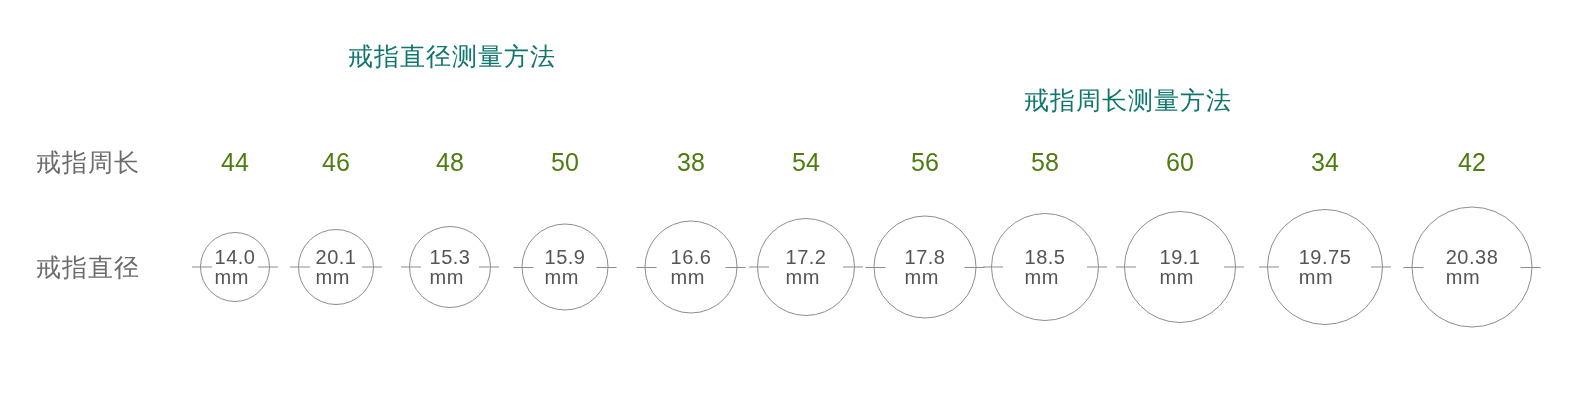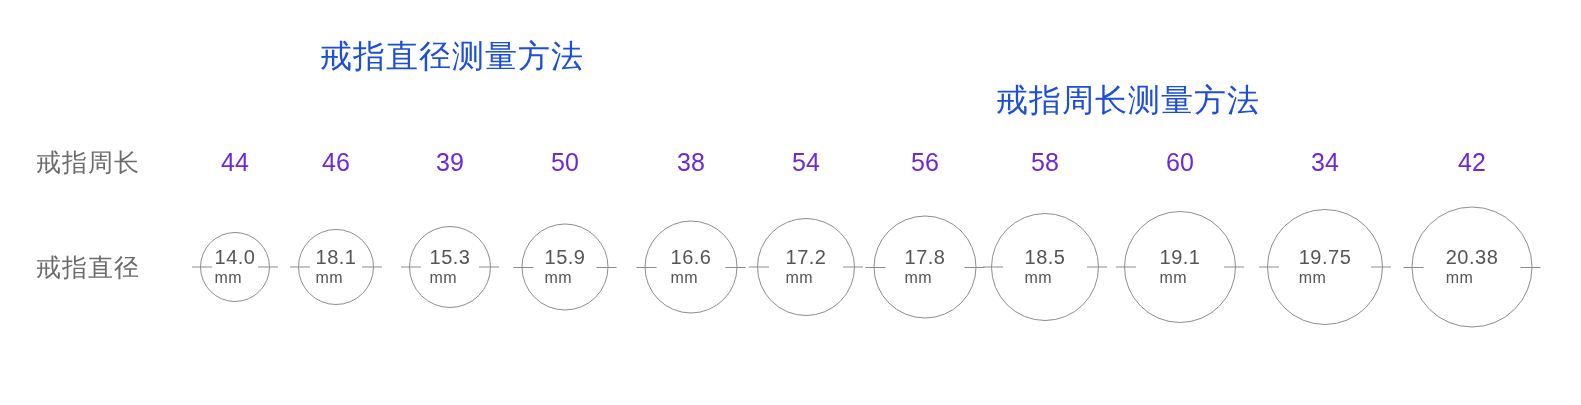--- a/index.html
+++ b/index.html
@@ -23,24 +23,24 @@
     inset: 0;
     width: 1581px;
     height: 405px;
   }
 
   
   .section-title {
     position: absolute;
     top: 40px;
     transform: translateX(-50%);
-    font-size: 32px;
+    font-size: 25px;
     line-height: 32px;
     letter-spacing: 1px;
-    color: #1d4ed8;
+    color: #0f766e;
     white-space: nowrap;
     font-weight: 400;
   }
   #title-diameter { left: 452px; }
   #title-circumference { left: 1128px; margin-top: 44px; }
 
   
   .row-label {
     position: absolute;
     left: 36px;
@@ -62,21 +62,21 @@
     height: 405px;
   }
 
   .circ-value {
     position: absolute;
     top: 147px;
     left: 0;
     transform: translateX(-50%);
     font-size: 25px;
     line-height: 30px;
-    color: #6d28d9;
+    color: #4d7c0f;
     white-space: nowrap;
     font-weight: 400;
   }
 
   
   .ring {
     position: absolute;
     left: 0;
     top: 267px;
     transform: translate(-50%, -50%);
@@ -108,21 +108,21 @@
     pointer-events: none;
   }
   .ring-num {
     display: block;
     font-size: 20px;
     line-height: 20px;
     letter-spacing: 0.5px;
   }
   .ring-unit {
     display: block;
-    font-size: 16px;
+    font-size: 20px;
     line-height: 21px;
     letter-spacing: 0.5px;
   }
 </style>
 </head>
 <body>
 
 <div id="chart-root">
 
   <div class="section-title" id="title-diameter">戒指直径测量方法</div>
@@ -144,27 +144,27 @@
             <span class="ring-unit">mm</span>
           </div>
         </div>
       </div>
       <div class="col" style="left: 336px;">
         <div class="circ-value">46</div>
         <div class="ring" style="width: 76px; height: 76px;">
           <span class="tick tick-left"></span>
           <span class="tick tick-right"></span>
           <div class="ring-text">
-            <span class="ring-num">18.1</span>
+            <span class="ring-num">20.1</span>
             <span class="ring-unit">mm</span>
           </div>
         </div>
       </div>
       <div class="col" style="left: 450px;">
-        <div class="circ-value">39</div>
+        <div class="circ-value">48</div>
         <div class="ring" style="width: 82px; height: 82px;">
           <span class="tick tick-left"></span>
           <span class="tick tick-right"></span>
           <div class="ring-text">
             <span class="ring-num">15.3</span>
             <span class="ring-unit">mm</span>
           </div>
         </div>
       </div>
       <div class="col" style="left: 565px;">

